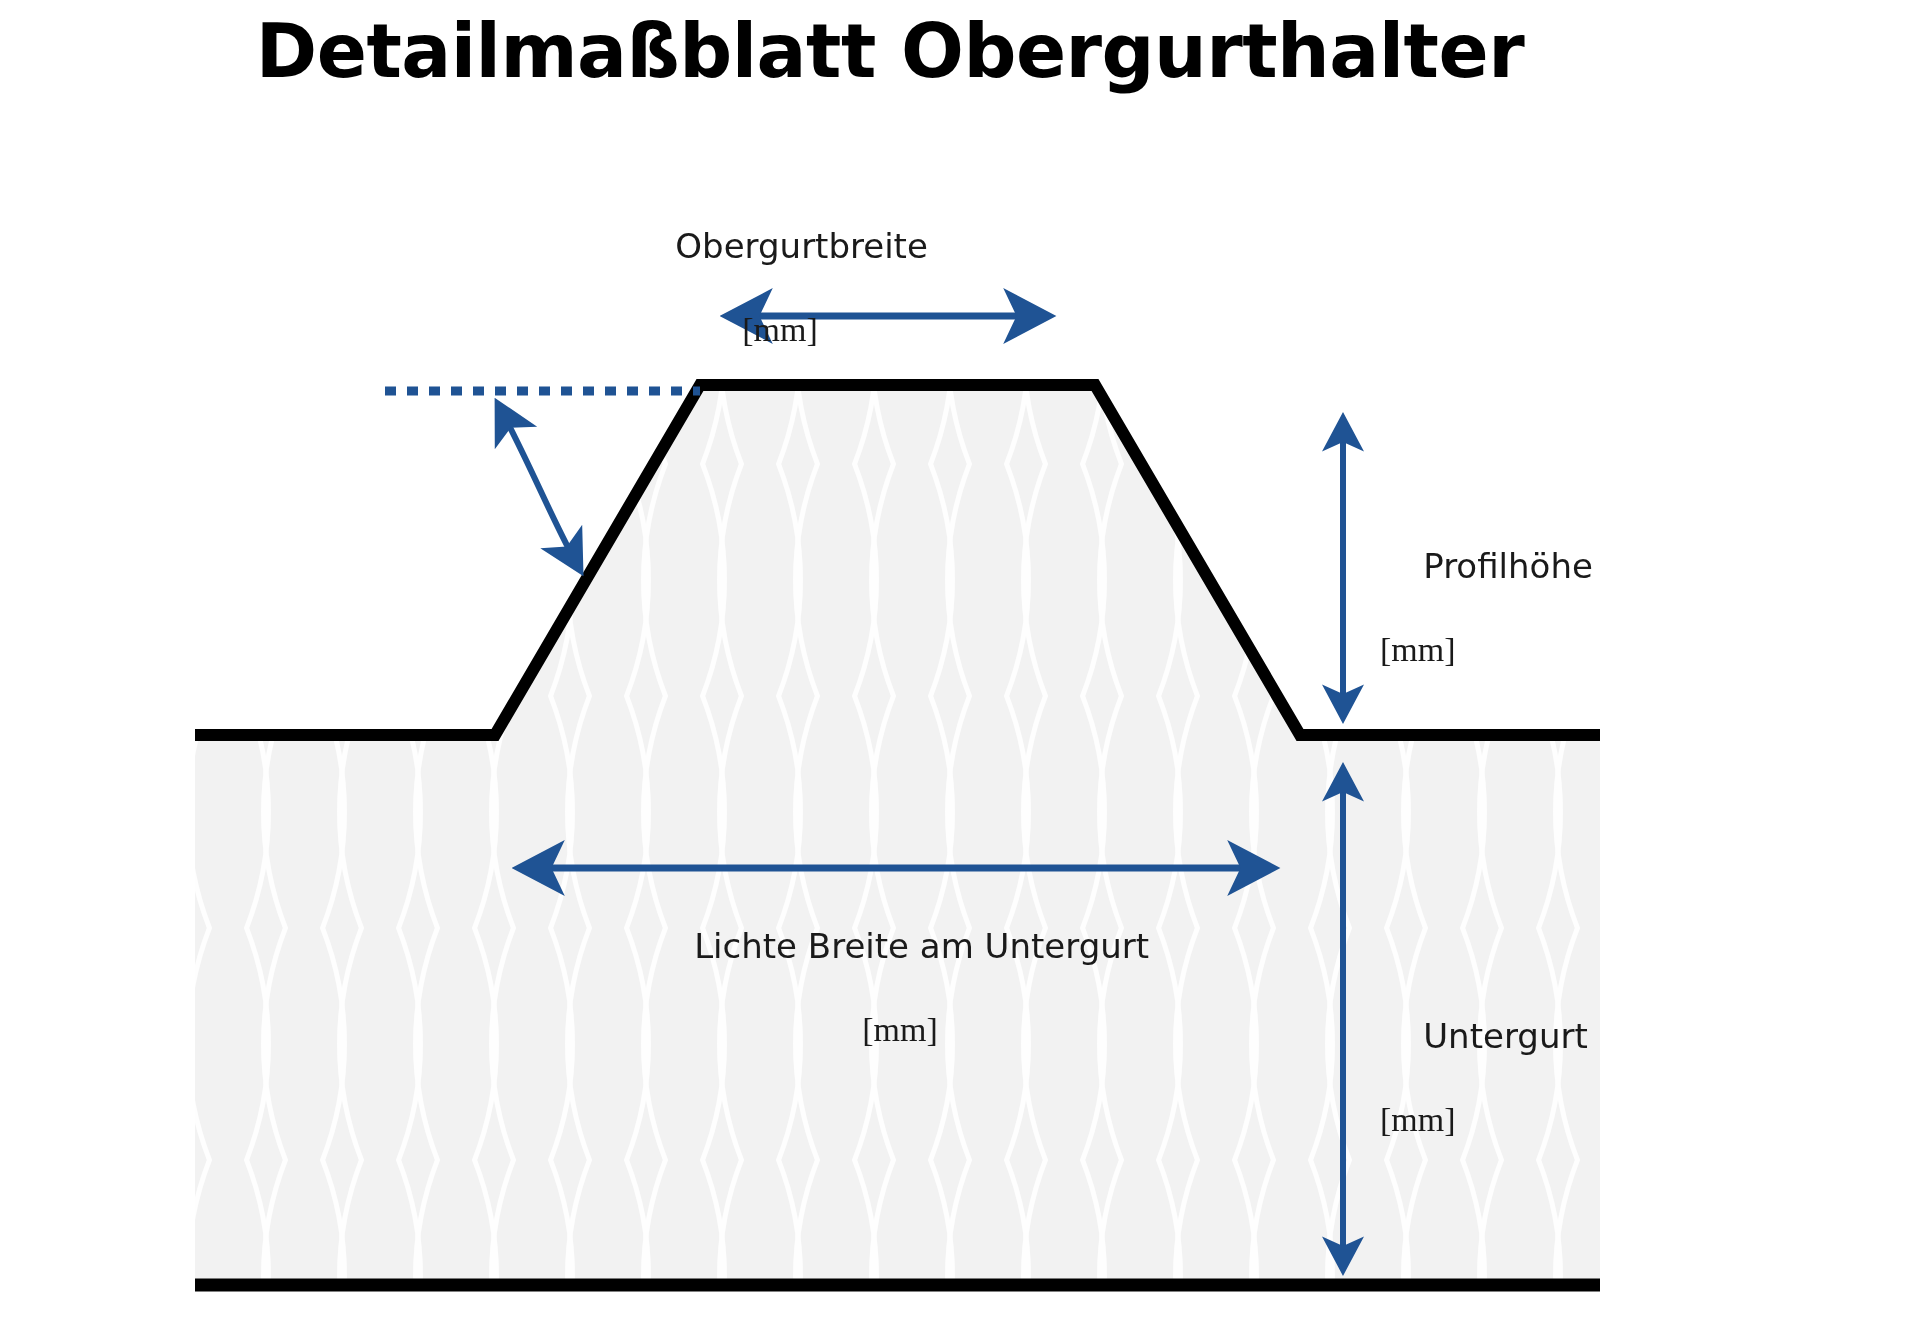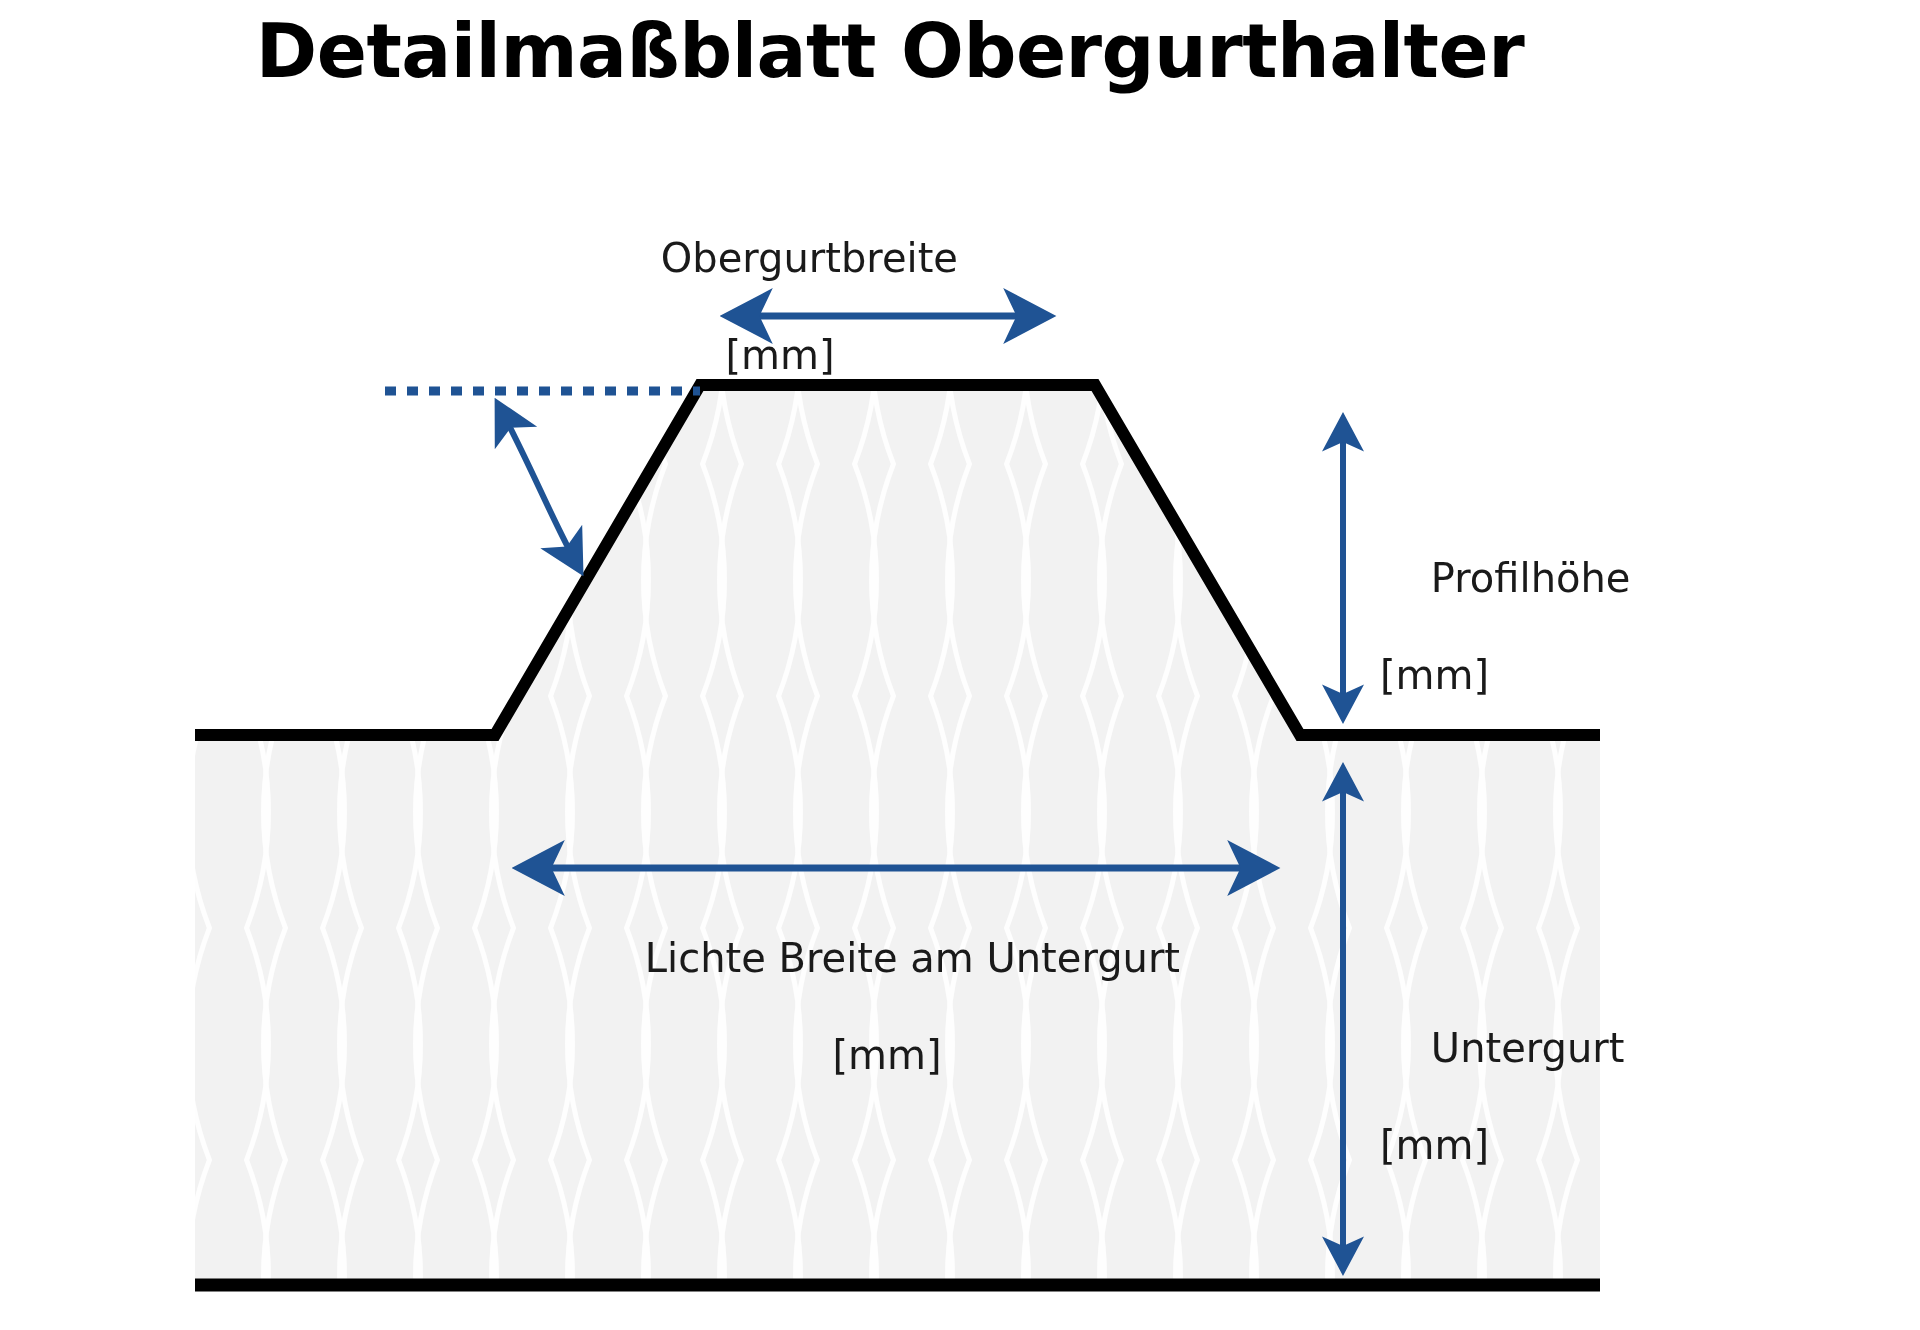--- a/index.html
+++ b/index.html
@@ -36,21 +36,21 @@
   #canvas {
     position: absolute;
     left: 0;
     top: 0;
     width: 1920px;
     height: 1330px;
   }
   .lbl {
     position: absolute;
     font-family: "DejaVu Sans", sans-serif;
-    font-size: 40px;
+    font-size: 34px;
     line-height: 1.22;
     color: #1a1a1a;
     white-space: pre;
     text-align: center;
   }
   #lbl-obergurtbreite {
     left: 610px;
     top: 185px;
     width: 340px;
   }
@@ -65,25 +65,25 @@
     width: 330px;
     text-align: left;
   }
   #lbl-kerndicke {
     left: 1380px;
     top: 975px;
     width: 330px;
     text-align: left;
   }
   #lbl-lichtebreite {
-    left: 507px;
+    left: 520px;
     top: 885px;
     width: 760px;
   }
-  .lbl .unit { display: block; }
+  .lbl .unit { display: block; font-family: Liberation Serif, serif; }
 </style>
 </head>
 <body>
 
 <div id="page">
 
   <div id="title">Detailmaßblatt Obergurthalter</div>
 
   <svg id="canvas" viewBox="0 0 1920 1330">
     <defs>

